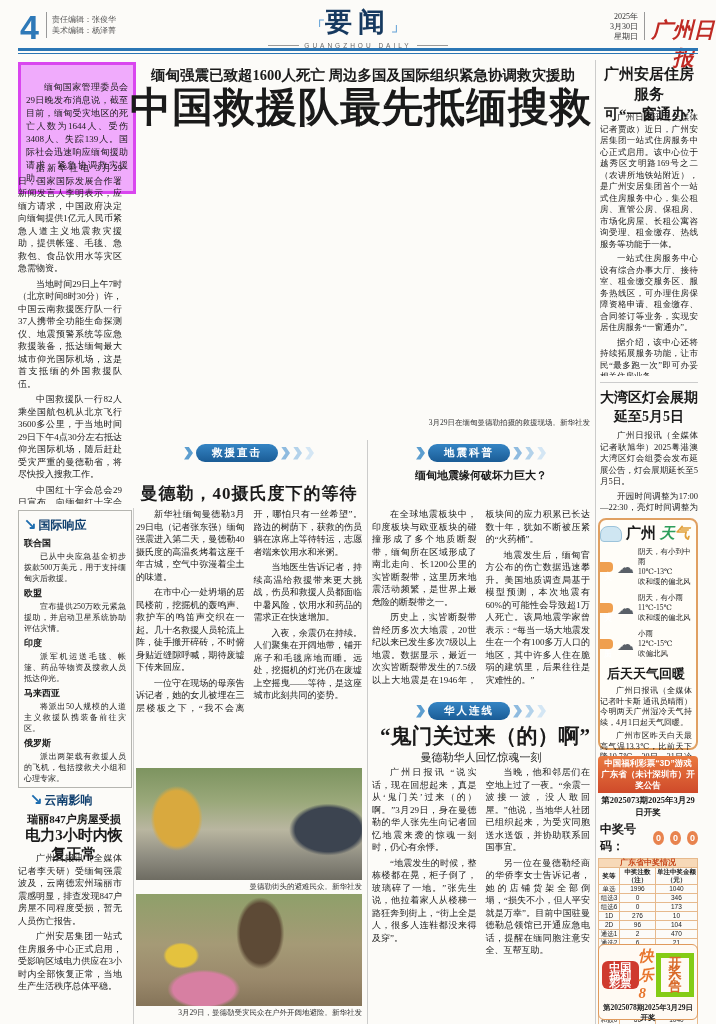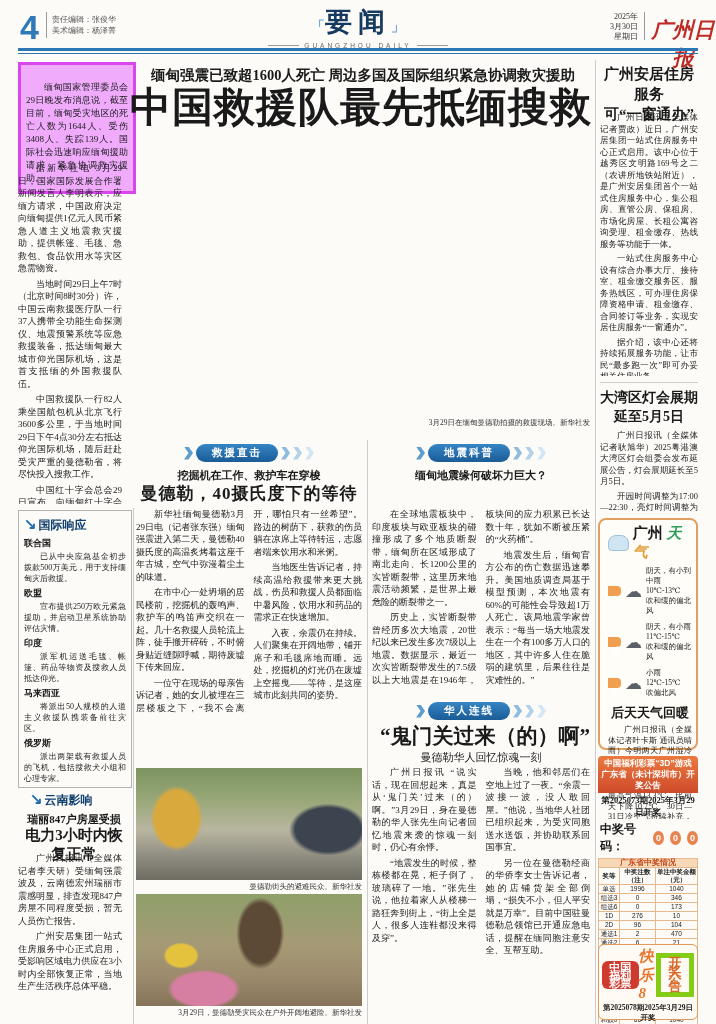--- a/index.html
+++ b/index.html
@@ -160,21 +160,20 @@
     <p>广州安居集团一站式住房服务中心正式启用，受影响区域电力供应在3小时内全部恢复正常，当地生产生活秩序总体平稳。</p>
   </div>
 
   <div class="abs badge-row" style="left:136px;top:444px;width:226px;">
     <span class="chev c1"></span>
     <span class="pill">救援直击</span>
     <span class="chev c2"></span>
     <span class="chev c3"></span>
     <span class="chev c4"></span>
   </div>
-  <div class="abs subhead" style="left:136px;top:468px;width:226px;">挖掘机在工作、救护车在穿梭</div>
   <div class="abs colhead" style="left:136px;top:482px;width:226px;">曼德勒，40摄氏度下的等待</div>
   <div class="abs body9 jt cols2" style="left:136px;top:508px;width:226px;height:256px;">
     <p>新华社缅甸曼德勒3月29日电（记者张东强）缅甸强震进入第二天，曼德勒40摄氏度的高温炙烤着这座千年古城，空气中弥漫着尘土的味道。</p>
     <p>在市中心一处坍塌的居民楼前，挖掘机的轰鸣声、救护车的鸣笛声交织在一起。几十名救援人员轮流上阵，徒手搬开碎砖，不时俯身贴近缝隙呼喊，期待废墟下传来回应。</p>
     <p>一位守在现场的母亲告诉记者，她的女儿被埋在三层楼板之下，“我不会离开，哪怕只有一丝希望”。路边的树荫下，获救的伤员躺在凉席上等待转运，志愿者端来饮用水和米粥。</p>
     <p>当地医生告诉记者，持续高温给救援带来更大挑战，伤员和救援人员都面临中暑风险，饮用水和药品的需求正在快速增加。</p>
     <p>入夜，余震仍在持续。人们聚集在开阔地带，铺开席子和毛毯席地而睡。远处，挖掘机的灯光仍在废墟上空摇曳——等待，是这座城市此刻共同的姿势。</p>
   </div>
   <div class="abs photo" style="left:136px;top:768px;width:226px;height:112px;
        background:
@@ -233,21 +232,21 @@
 
   <div class="abs rail-head2" style="left:600px;top:388px;width:98px;">
     <div>大湾区灯会展期</div>
     <div>延至5月5日</div>
   </div>
   <div class="abs body85 jt" style="left:600px;top:430px;width:98px;height:82px;">
     <p>广州日报讯（全媒体记者耿旭华）2025粤港澳大湾区灯会组委会发布延展公告，灯会展期延长至5月5日。</p>
     <p>开园时间调整为17:00—22:30，亮灯时间调整为18:30。</p>
   </div>
 
-  <div class="abs wbox" style="left:598px;top:518px;width:100px;height:232px;box-sizing:border-box;padding:4px 4px 2px 8px;">
+  <div class="abs wbox" style="left:598px;top:518px;width:100px;height:232px;box-sizing:border-box;padding:4px 4px 2px 0;">
     <div style="display:flex;align-items:center;gap:4px;margin-bottom:4px;">
       <div style="width:20px;height:14px;background:#cfe6f2;border-radius:8px 8px 4px 4px;border:1px solid #9cc3da;"></div>
       <div class="wtitle">
         <span>广州</span>
         <span class="t1">天</span><span class="t2">气</span>
       </div>
     </div>
     <div class="wrow">
       <span class="wday">今天</span>
       <span class="wcloud">☁</span>

